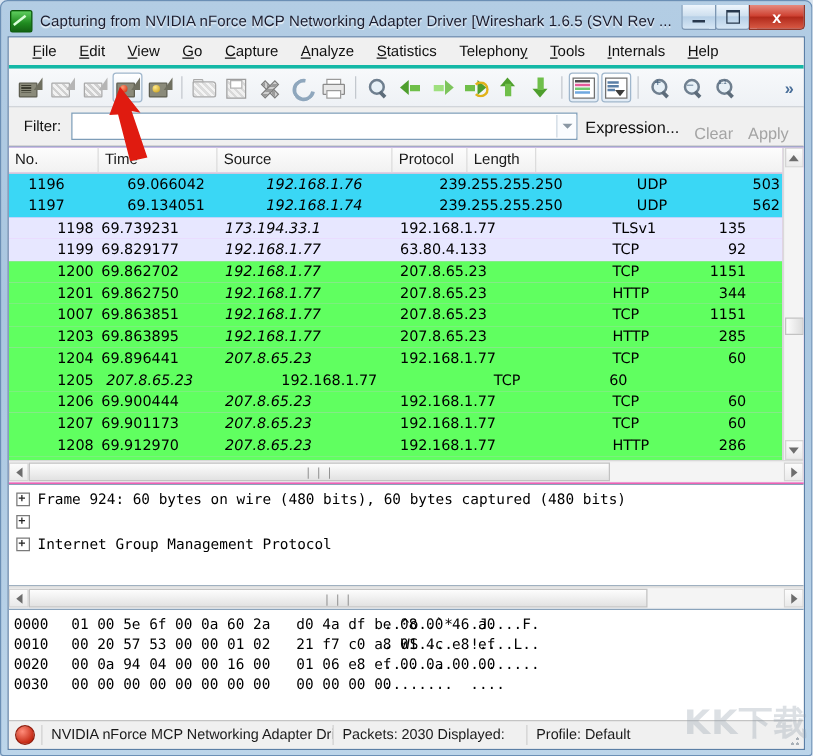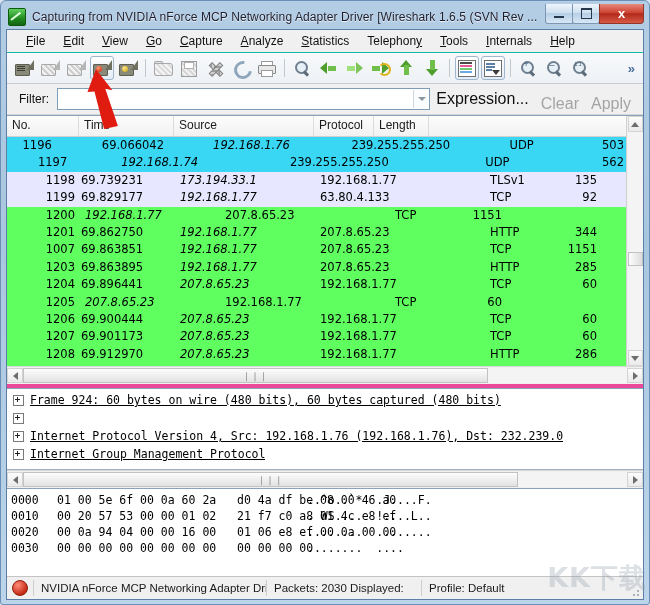--- a/index.html
+++ b/index.html
@@ -111,21 +111,21 @@
     min-height: 0;
   }
 
   
   #menubar {
     flex: 0 0 22px;
     background: #f0f0f0;
     display: flex;
     align-items: center;
     padding-left: 10px;
-    border-bottom: 1px solid #14b8a6;
+    border-bottom: 3px solid #14b8a6;
   }
   .menu-item {
     font-size: 12px;
     color: #101010;
     padding: 2px 9px;
     white-space: nowrap;
   }
   .menu-item u { text-decoration: underline; }
 
   
@@ -270,32 +270,32 @@
   #filter-input {
     flex:1 1 auto; border:none; outline:none; height:18px;
     font-family:"Liberation Sans",sans-serif; font-size:12px; padding-left:3px;
     background:transparent;
   }
   #filter-drop {
     width:15px; height:18px; display:flex;align-items:center;justify-content:center;
     border-left:1px solid #cdd8e2; background:#fafcfe;
   }
   #filter-drop .cv{width:0;height:0;border-left:4px solid transparent;border-right:4px solid transparent;border-top:4px solid #8a97a3;}
-  .fbtn { font-size:16px; padding:0 6px; white-space:nowrap;}
+  .fbtn { font-size:13px; padding:0 6px; white-space:nowrap;}
   .fbtn.enabled{color:#101010;}
   .fbtn.disabled{color:#a4a4a4;margin-top:10px;}
 
   
   #packet-list-wrap {
     flex: 0 0 268px;
     display:flex;
     flex-direction: column;
     background:#f0abfc;
     border-top:1px solid #8aa3bb;
-    border-bottom:4px solid #ec4899;
+    border-bottom:1px solid #ec4899;
     overflow:hidden;
     position:relative;
   }
   #plist-inner { display:flex; flex:1 1 auto; min-height:0; }
   #plist-main { flex:1 1 auto; min-width:0; display:flex;flex-direction:column;}
   #plist-header {
     flex:0 0 20px;
     display:flex;
     background:linear-gradient(to bottom,#fdfdfd,#f1f1f1);
     border-bottom:1px solid #d0d0d0;
@@ -377,21 +377,21 @@
     font-size:11.5px;
     padding-top:2px;
   }
   .drow{display:flex;align-items:flex-start;height:18px;line-height:18px;white-space:nowrap;}
   .expander{
     width:9px;height:9px;border:1px solid #7a7a7a;background:#fff;
     margin:4px 6px 0 6px; position:relative; flex:0 0 9px;
   }
   .expander::before{content:"";position:absolute;left:3px;top:1px;width:1px;height:5px;background:#222;}
   .expander::after{content:"";position:absolute;left:1px;top:3px;width:5px;height:1px;background:#222;}
-  .dtext{color:#000;overflow:hidden;text-decoration:underline;}
+  .dtext{color:#000;overflow:hidden;}
 
   
   #bytes-pane{
     flex:1 1 auto;
     background:#fff;
     border-top:1px solid #8aa3bb;
     overflow:hidden;
     font-family:"DejaVu Sans Mono","Liberation Mono",monospace;
     font-size:11.5px;
     padding: 3px 0 0 4px;
@@ -648,20 +648,21 @@
               <div class="prow bg-cyan">
                 <div class="col-no">1196</div>
                 <div class="col-time">69.066042</div>
                 <div class="col-src">192.168.1.76</div>
                 <div class="col-dst">239.255.255.250</div>
                 <div class="col-proto">UDP</div>
                 <div class="col-len">503</div>
               </div>
               <div class="prow bg-cyan">
                 <div class="col-no">1197</div>
+                <div class="col-time">69.134051</div>
                 <div class="col-src">192.168.1.74</div>
                 <div class="col-dst">239.255.255.250</div>
                 <div class="col-proto">UDP</div>
                 <div class="col-len">562</div>
               </div>
               <div class="prow bg-lav">
                 <div class="col-no">1198</div>
                 <div class="col-time">69.739231</div>
                 <div class="col-src">173.194.33.1</div>
                 <div class="col-dst">192.168.1.77</div>
@@ -671,20 +672,21 @@
               <div class="prow bg-lav">
                 <div class="col-no">1199</div>
                 <div class="col-time">69.829177</div>
                 <div class="col-src">192.168.1.77</div>
                 <div class="col-dst">63.80.4.133</div>
                 <div class="col-proto">TCP</div>
                 <div class="col-len">92</div>
               </div>
               <div class="prow bg-green">
                 <div class="col-no">1200</div>
+                <div class="col-time">69.862702</div>
                 <div class="col-src">192.168.1.77</div>
                 <div class="col-dst">207.8.65.23</div>
                 <div class="col-proto">TCP</div>
                 <div class="col-len">1151</div>
               </div>
               <div class="prow bg-green">
                 <div class="col-no">1201</div>
                 <div class="col-time">69.862750</div>
                 <div class="col-src">192.168.1.77</div>
                 <div class="col-dst">207.8.65.23</div>
@@ -784,24 +786,20 @@
     <div id="detail-pane">
       <div class="drow">
         <span class="expander"></span>
         <span class="dtext">Frame 924: 60 bytes on wire (480 bits), 60 bytes captured (480 bits)</span>
       </div>
       <div class="drow">
         <span class="expander"></span>
       </div>
       <div class="drow">
         <span class="expander"></span>
-        <span class="dtext">Internet Protocol Version 4, Src: 192.168.1.76 (192.168.1.76), Dst: 232.239.0</span>
-      </div>
-      <div class="drow">
-        <span class="expander"></span>
         <span class="dtext">Internet Group Management Protocol</span>
       </div>
     </div>
 
     <div class="hscroll" style="flex:0 0 17px;">
       <div class="lf">
           <span class="t"></span>
         </div>
       <div class="track">
         <div class="thumb" style="left:0;width:82%;">❘❘❘</div>

